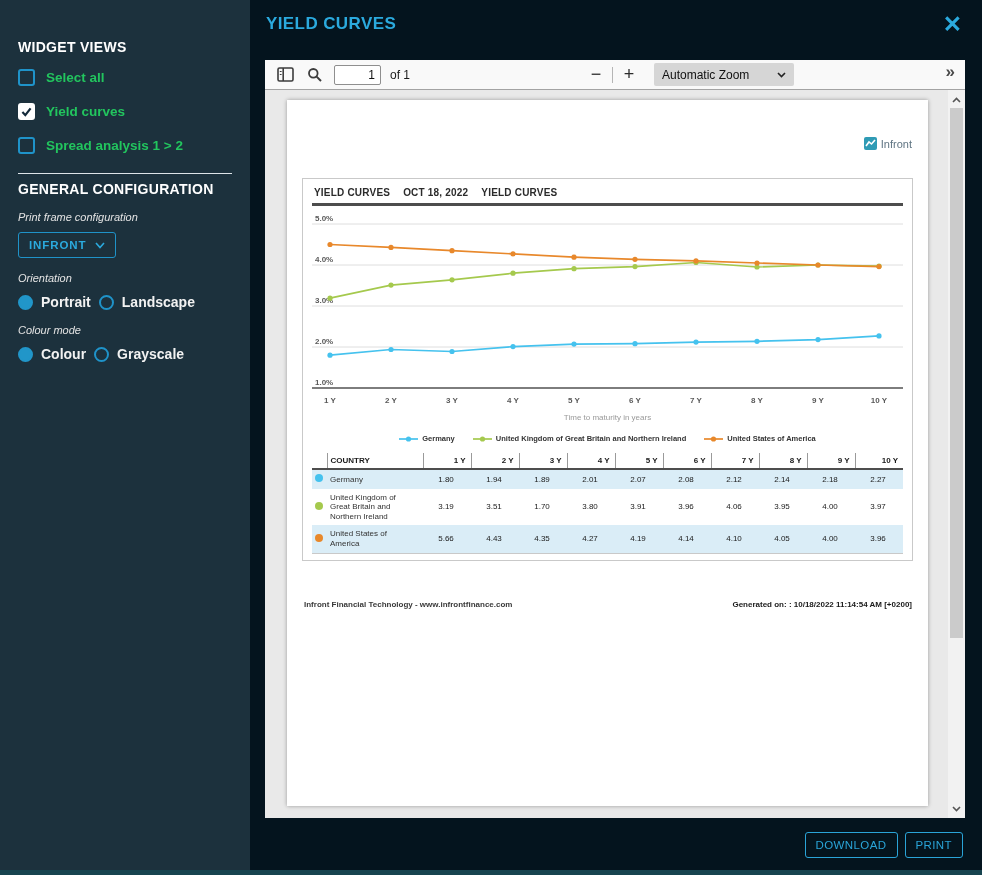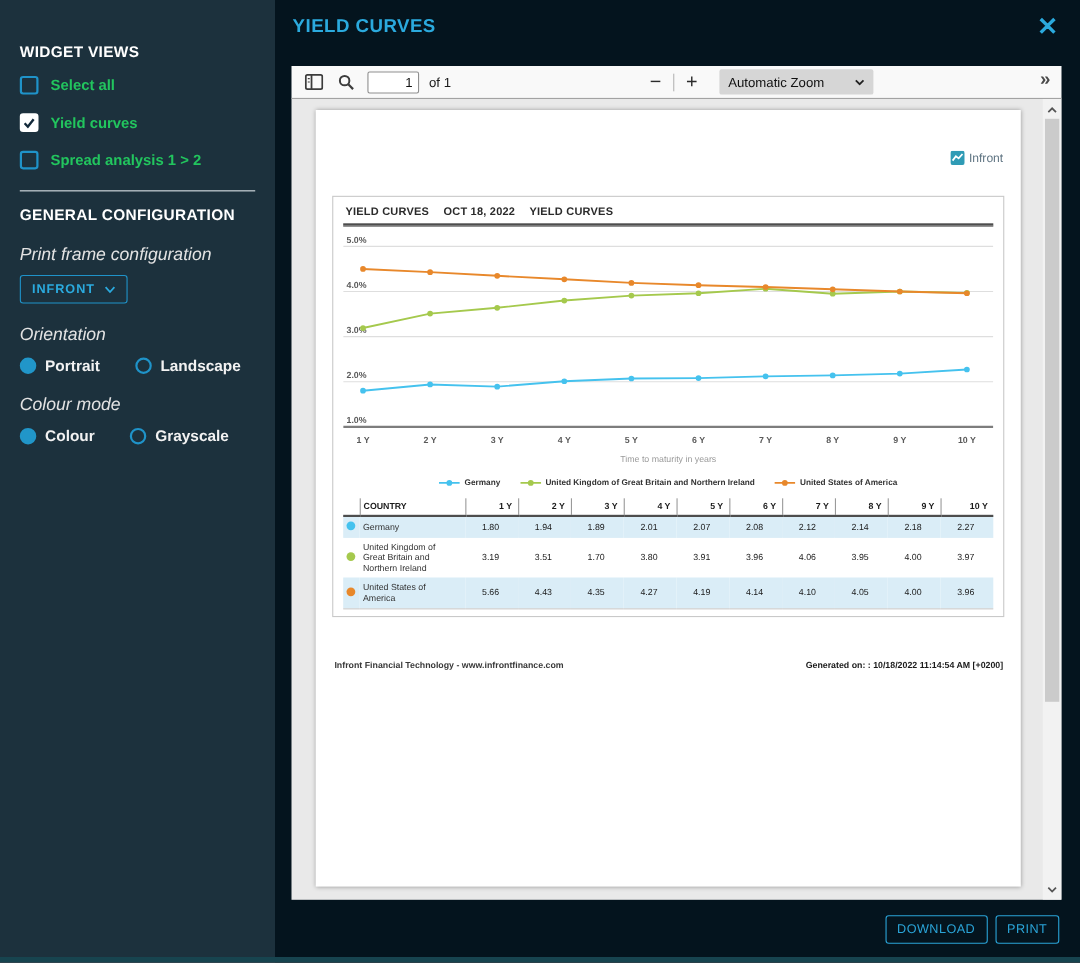--- a/index.html
+++ b/index.html
@@ -9,23 +9,23 @@
   
   .sidebar { position:absolute; left:0; top:0; width:250px; height:875px; background:#1c313d; padding:14px 18px; }
   .sidebar-title { font-size:18px; font-weight:600; color:#2baade; letter-spacing:.3px; }
   .side-heading { margin-top:25px; font-size:14px; font-weight:700; color:#fff; letter-spacing:.3px; }
   .checks { margin-top:14px; }
   .check-row { display:flex; align-items:center; gap:11px; margin-bottom:17px; cursor:pointer; }
   .checkbox { width:17px; height:17px; border:2px solid #1f93c9; border-radius:3px; background:transparent; flex:0 0 auto; display:flex; align-items:center; justify-content:center; }
   .checkbox.checked { background:#fff; border-color:#fff; }
   .check-label { font-size:13.5px; font-weight:700; color:#22c55e; }
   .side-divider { border:none; border-top:1px solid #dde4e9; margin:19px 0 0; }
-  .cfg-label { margin-top:20px; font-style:italic; font-size:16px; color:#e3e3e3; }
+  .cfg-label { margin-top:14px; font-style:italic; font-size:11px; color:#e3e3e3; }
   .infront-select { margin-top:9px; display:inline-flex; align-items:center; gap:9px; background:transparent; border:1px solid #1f93c9; border-radius:3px; color:#2baade; font-family:"Liberation Sans",sans-serif; font-size:11.5px; font-weight:700; letter-spacing:.9px; padding:6px 10px; cursor:pointer; }
-  .radios { display:flex; gap:32px; margin-top:10px; }
+  .radios { display:flex; gap:8px; margin-top:10px; }
   .radio-row { display:flex; align-items:center; gap:8px; font-size:14px; font-weight:700; color:#f2f2f2; cursor:pointer; }
   .radio { width:15px; height:15px; border-radius:50%; border:2px solid #1f93c9; flex:0 0 auto; }
   .radio.sel { background:#2196c9; border-color:#2196c9; }
 
   
   .main { position:absolute; left:250px; top:0; width:732px; height:875px; background:#04141e; }
   .main-header { position:relative; height:60px; }
   .dialog-title { position:absolute; left:16px; top:14px; font-size:17px; font-weight:600; color:#2baade; letter-spacing:.4px; }
   .close-btn { position:absolute; right:20px; top:11px; background:none; border:none; color:#2baade; font-size:23px; font-weight:700; cursor:pointer; font-family:"Liberation Sans",sans-serif; }
 
@@ -101,21 +101,21 @@
             </svg>
           </span>
           <span class="check-label">Yield curves</span>
         </div>
         <div class="check-row">
           <span class="checkbox"></span>
           <span class="check-label">Spread analysis 1 &gt; 2</span>
         </div>
       </div>
     <hr class="side-divider">
-    <div class="side-heading" style="margin-top:13px">GENERAL CONFIGURATION</div>
+    <div class="side-heading" style="margin-top:7px">GENERAL CONFIGURATION</div>
     <div class="cfg-label">Print frame configuration</div>
     <button class="infront-select">
       <span>INFRONT</span>
       <svg width="10" height="7" viewBox="0 0 10 7">
           <polyline points="1,1 5,5.5 9,1" fill="none" stroke="#2baade" stroke-width="1.6"></polyline>
         </svg>
     </button>
     <div class="cfg-label">Orientation</div>
     <div class="radios">
         <label class="radio-row">

